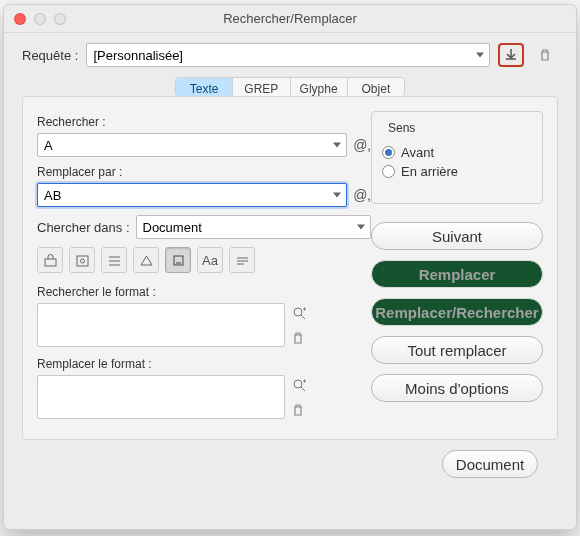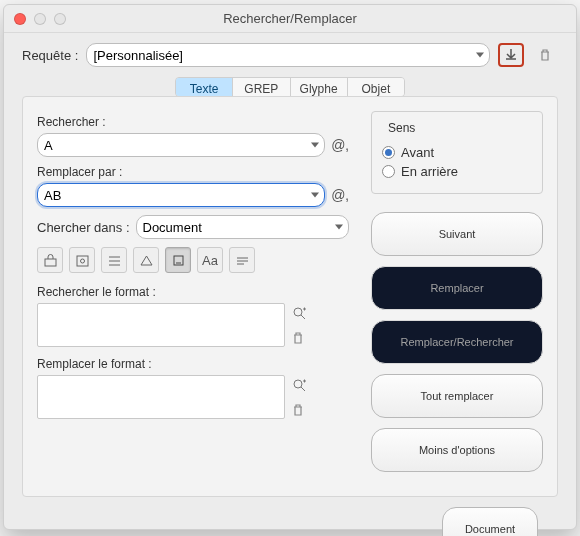--- a/index.html
+++ b/index.html
@@ -49,21 +49,21 @@
     display: flex;
     align-items: center;
     gap: 8px;
     margin-bottom: 10px;
   }
   .row-query label { color: #333; }
   .select, .textfield {
     height: 24px;
     background: #fff;
     border: 1px solid #bdbdbd;
-    border-radius: 10px;
+    border-radius: 2px;
     padding: 0 6px;
     font-size: 13px;
   }
   .select {
     appearance: none;
     background-image: none;
     position: relative;
     padding-right: 18px;
   }
   .select-wrap {
@@ -116,21 +116,20 @@
   .tab.active { background: #bfe3ff; color: #0a4b78; }
   .panel {
     border: 1px solid #d6d6d6;
     border-radius: 4px;
     margin-top: -1px;
     padding: 14px;
     background: #f3f3f3;
   }
   .columns {
     display: flex;
-    gap: 22px;
   }
   .col-left { flex: 1; }
   .col-right { width: 172px; }
   .fldlabel {
     font-size: 12px;
     color: #333;
     margin: 4px 0 4px 0;
     display: block;
   }
   .field-row {
@@ -188,21 +187,21 @@
     display: flex;
     flex-direction: column;
     gap: 10px;
     padding-top: 2px;
     color: #707070;
   }
   .side-icons span { width: 18px; text-align: center; }
   .fieldset {
     border: 1px solid #cfcfcf;
     border-radius: 4px;
-    padding: 8px 10px 10px 10px;
+    padding: 8px 10px 20px 10px;
     margin-bottom: 18px;
   }
   .fieldset .legend {
     font-size: 12px;
     color: #333;
     margin: -16px 0 6px 2px;
     background: #f3f3f3;
     display: inline-block;
     padding: 0 4px;
   }
@@ -223,32 +222,33 @@
     content: "";
     position: absolute;
     left: 2px; top: 2px;
     width: 7px; height: 7px;
     border-radius: 50%;
     background: #3a74c4;
   }
   .rbutton {
     display: block;
     width: 100%;
-    height: 44px;
+    height: 28px;
     border-radius: 14px;
     border: 1px solid #b8b8b8;
     background: linear-gradient(#fdfdfd,#eee);
-    font-size: 11px;
+    font-size: 15px;
     color: #333;
     margin-bottom: 10px;
   }
   .rbutton.disabled {
     color: #a0a0a0;
-    background: #0f172a;
+    background: #14532d;
     border-color: #dadada;
+    font-weight: bold;
   }
   .footer {
     display: flex;
     justify-content: flex-end;
     padding: 10px 20px 0 0;
   }
   .rbutton.term { width: 96px; }
   svg { display: block; }
 </style>
 </head>

